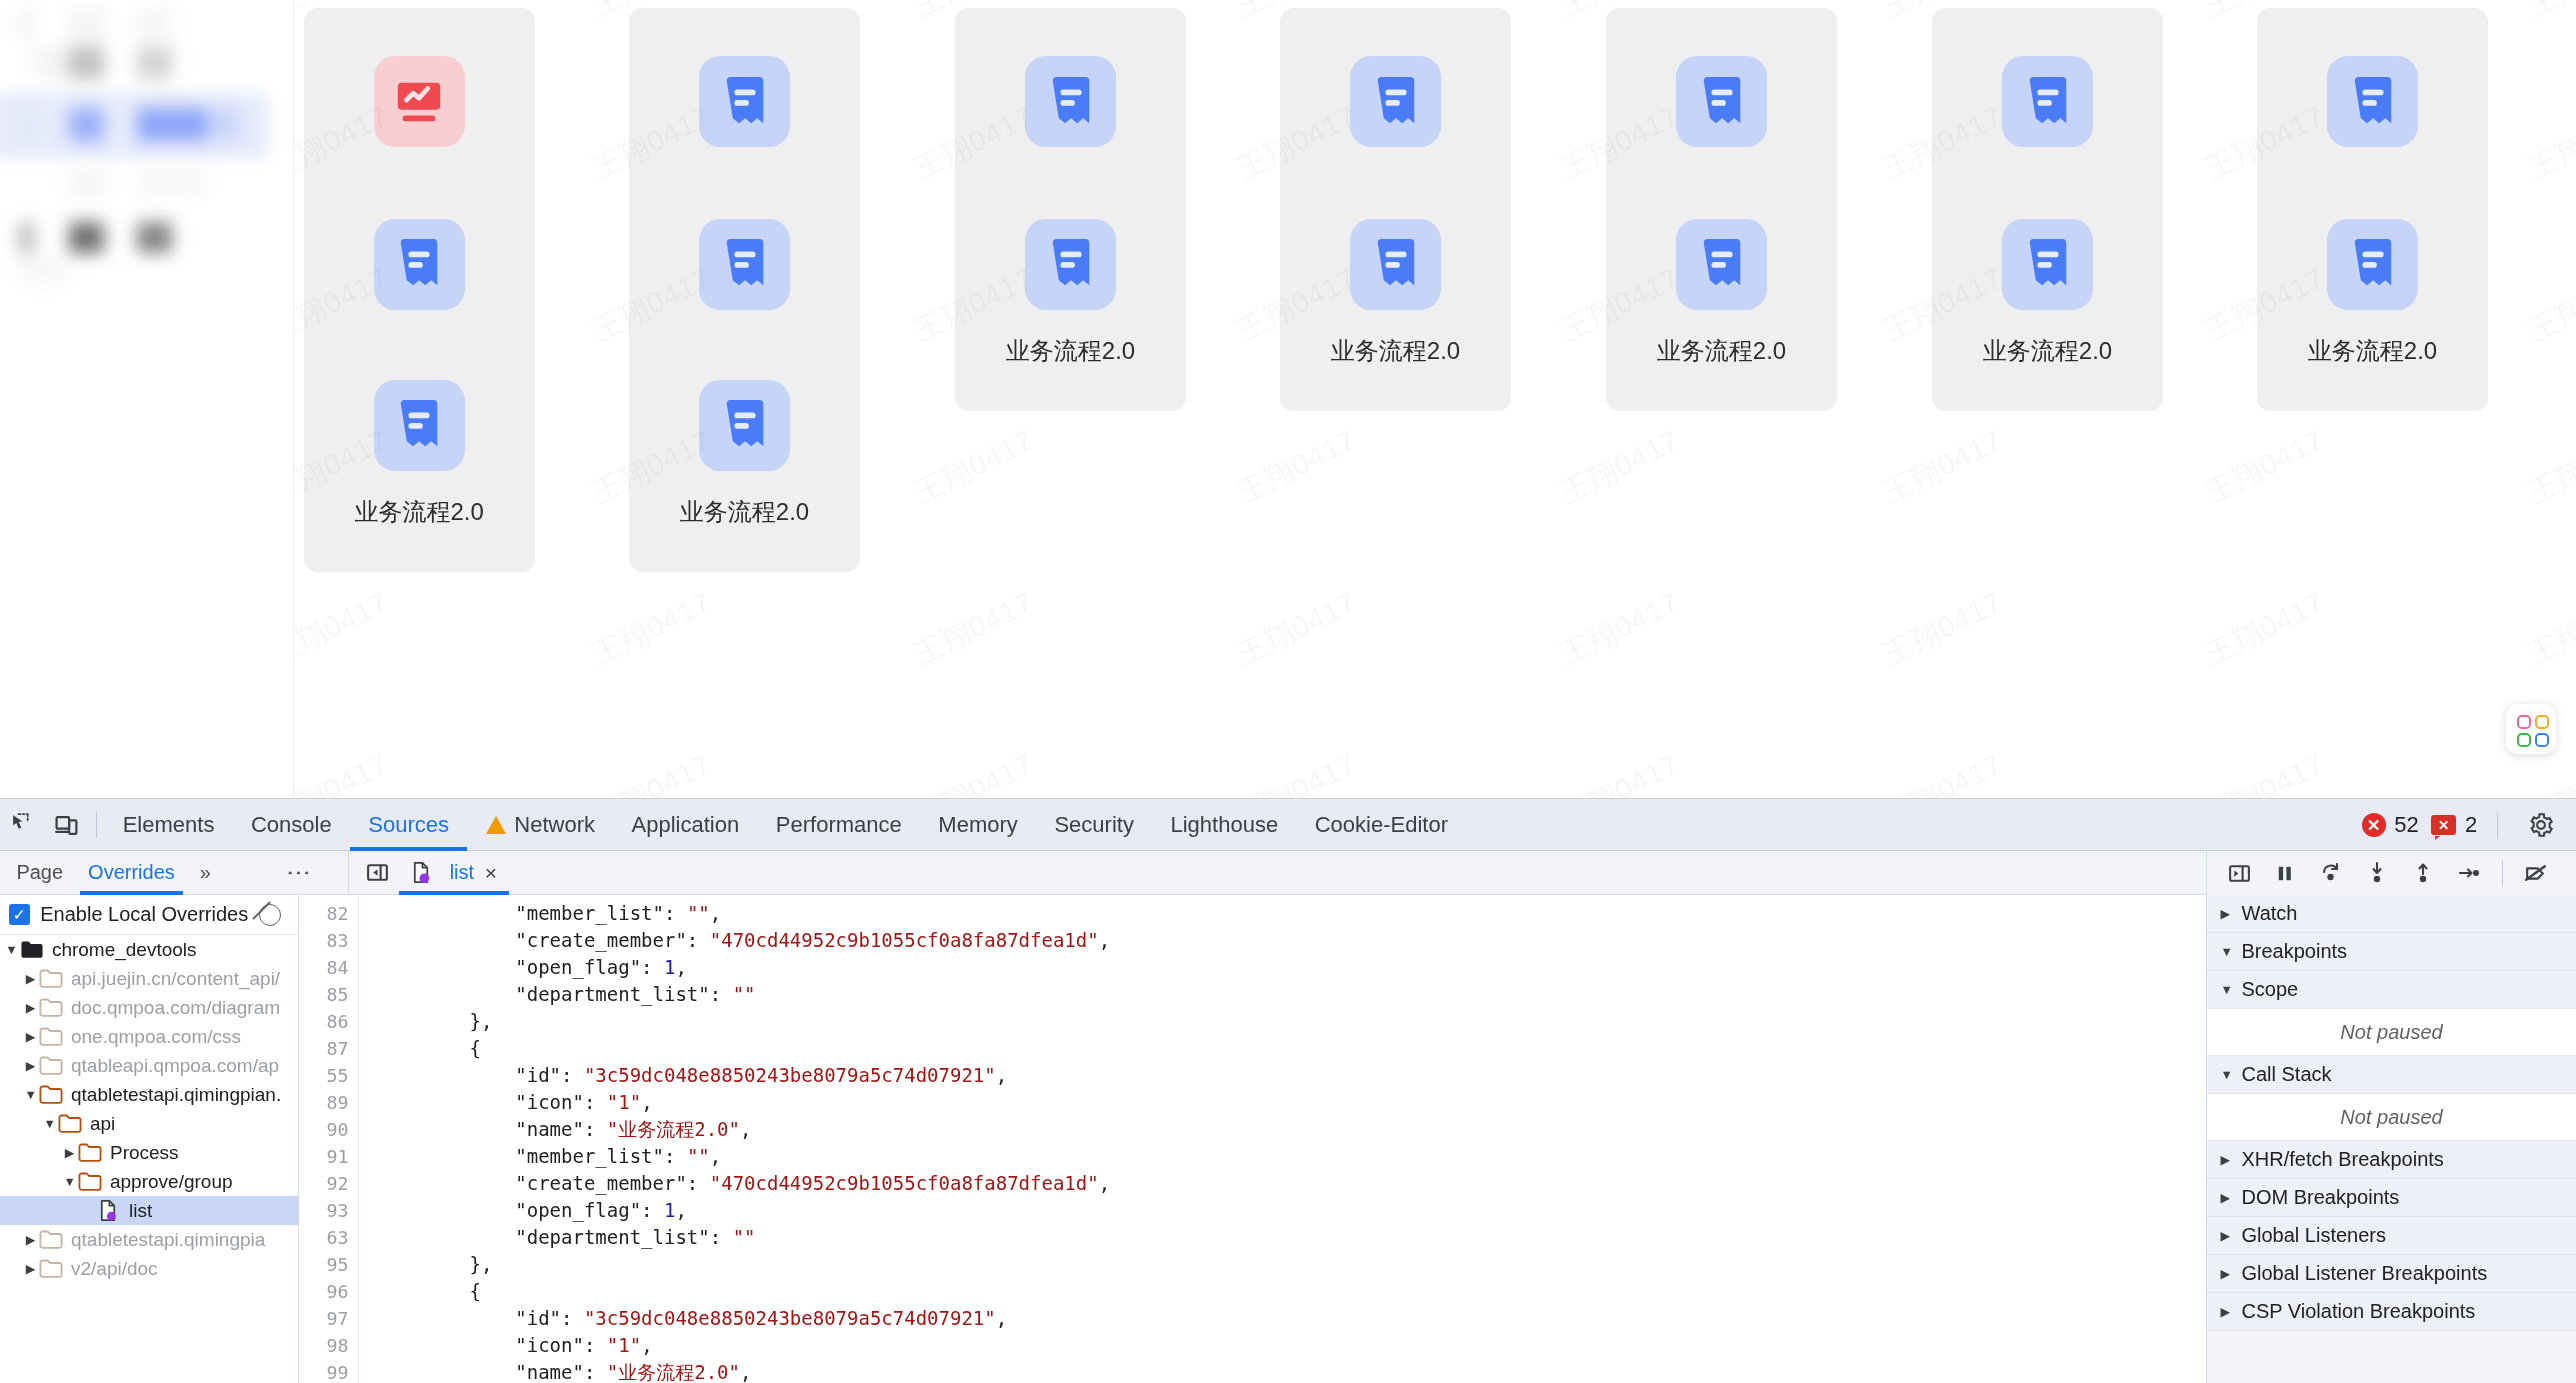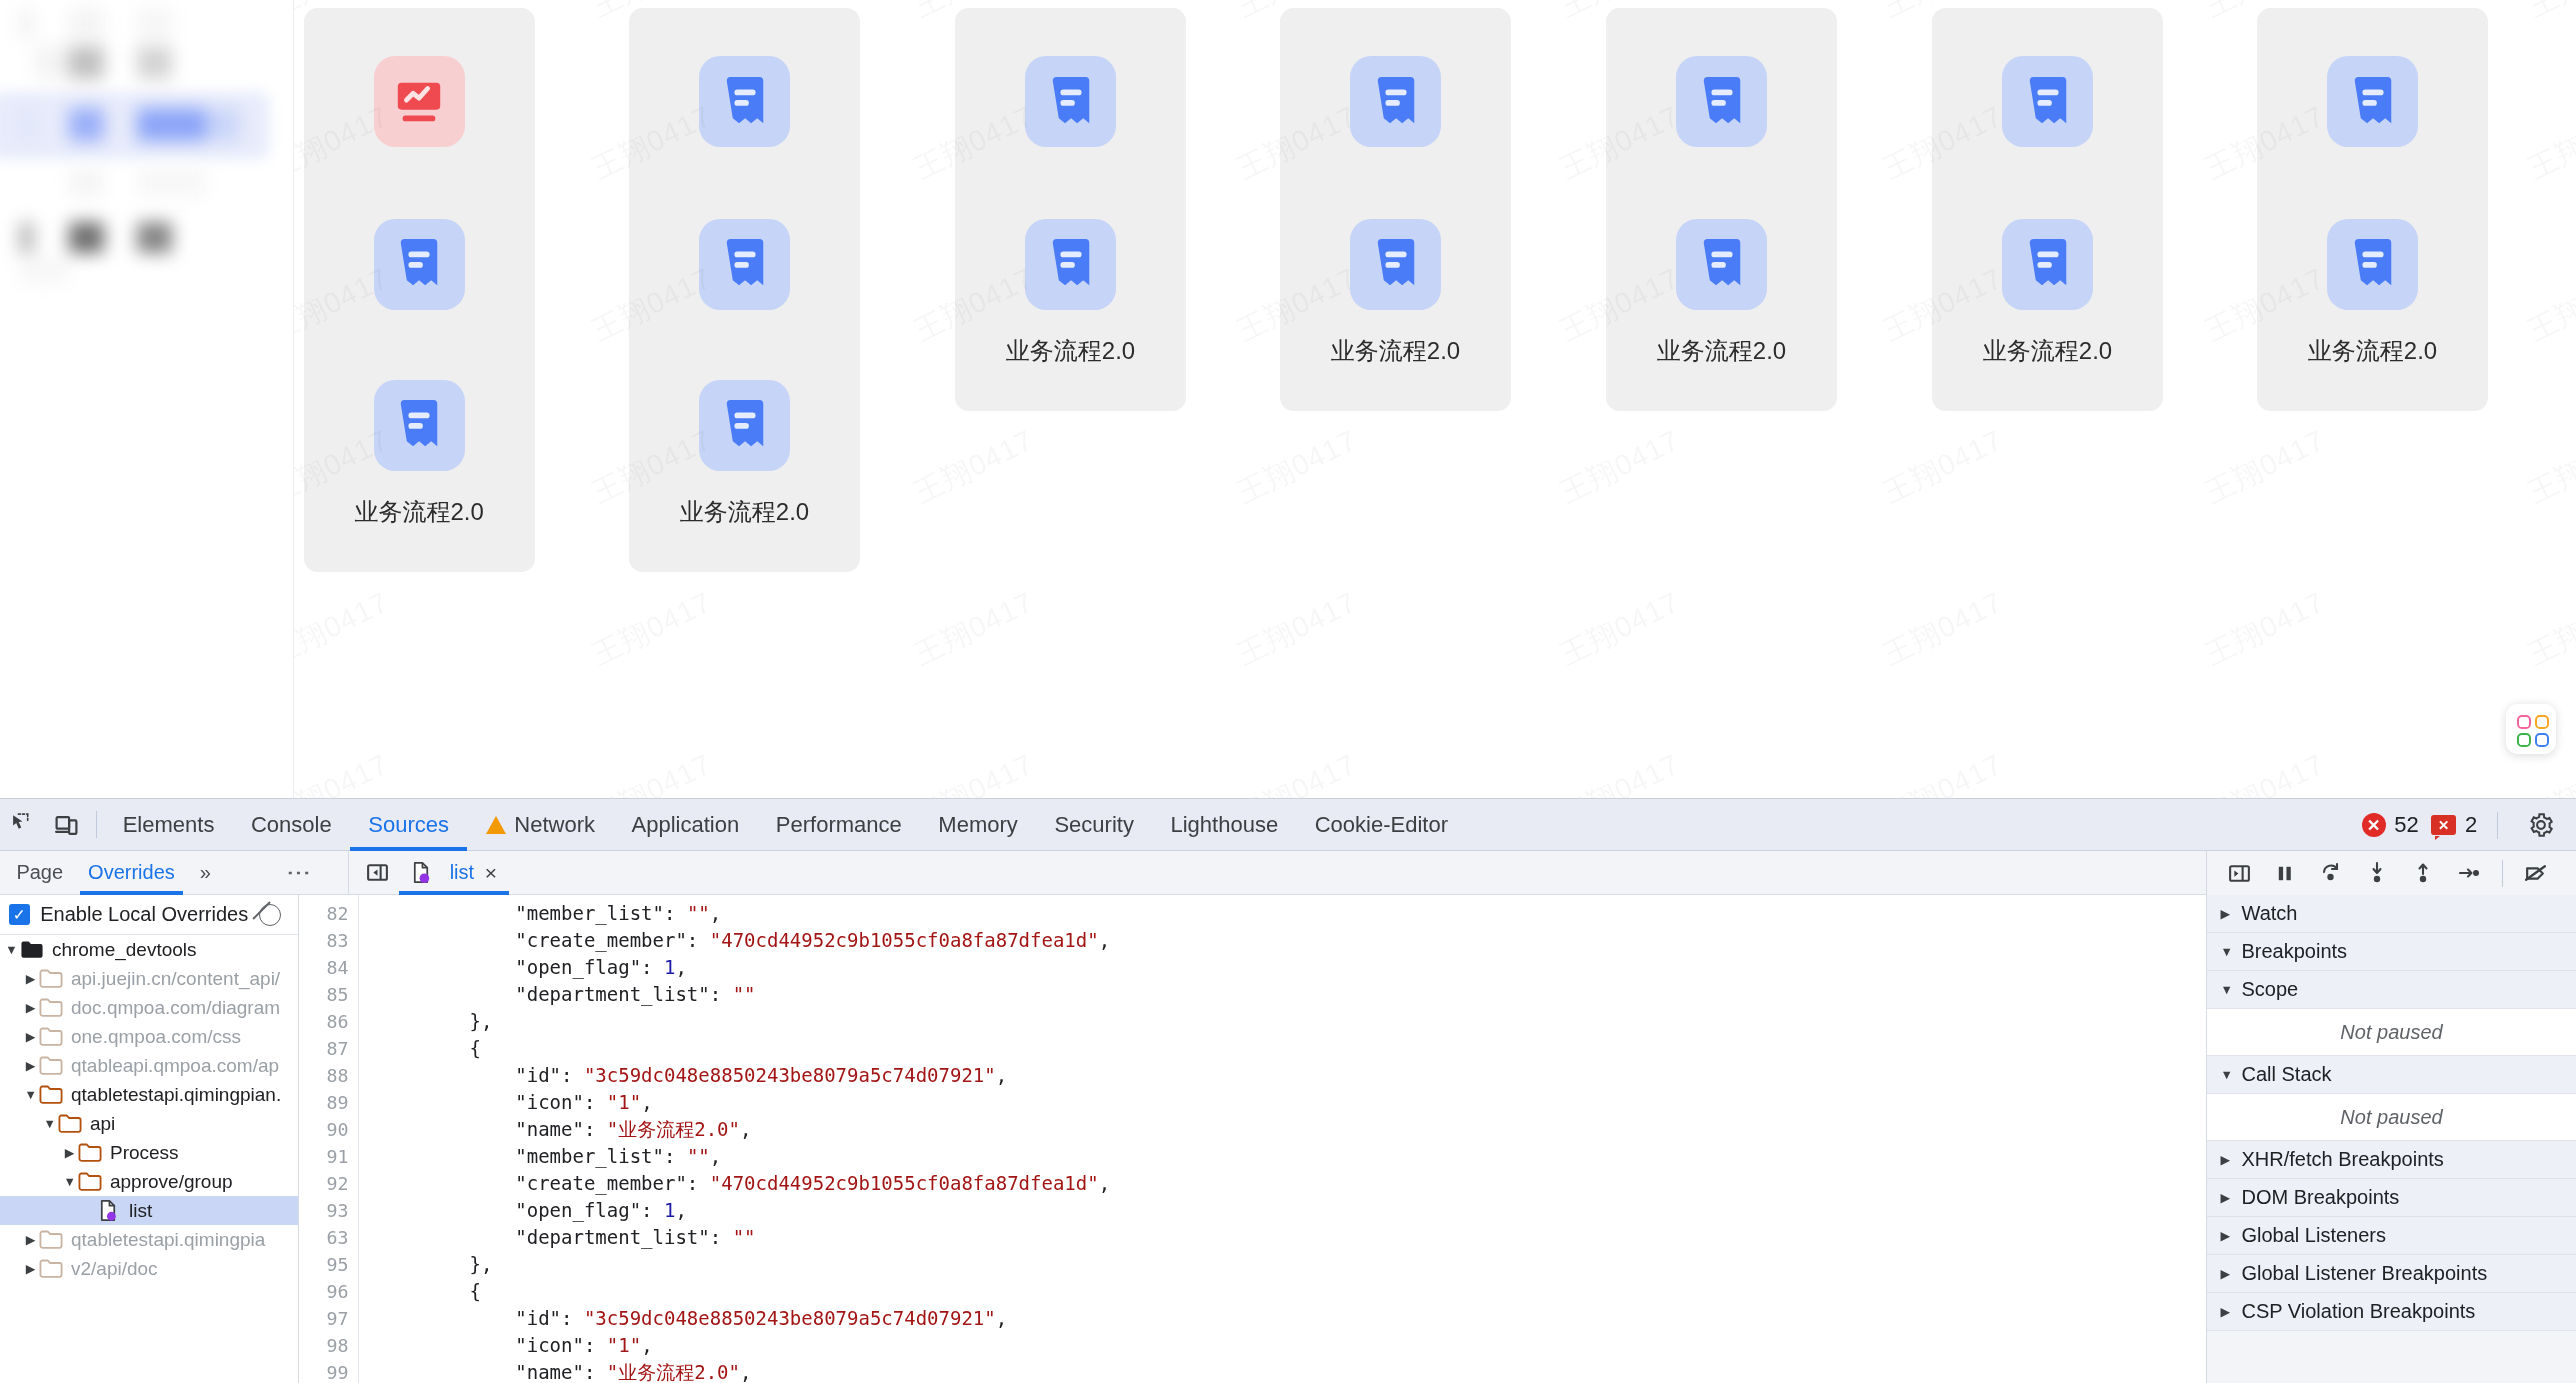--- a/index.html
+++ b/index.html
@@ -898,21 +898,21 @@
     </div>
 
     <div id="editor">
       <div id="gutter">
           <div>82</div>
           <div>83</div>
           <div>84</div>
           <div>85</div>
           <div>86</div>
           <div>87</div>
-          <div>88</div>
+          <div>55</div>
           <div>89</div>
           <div>90</div>
           <div>91</div>
           <div>92</div>
           <div>93</div>
           <div>63</div>
           <div>95</div>
           <div>96</div>
           <div>97</div>
           <div>98</div>

